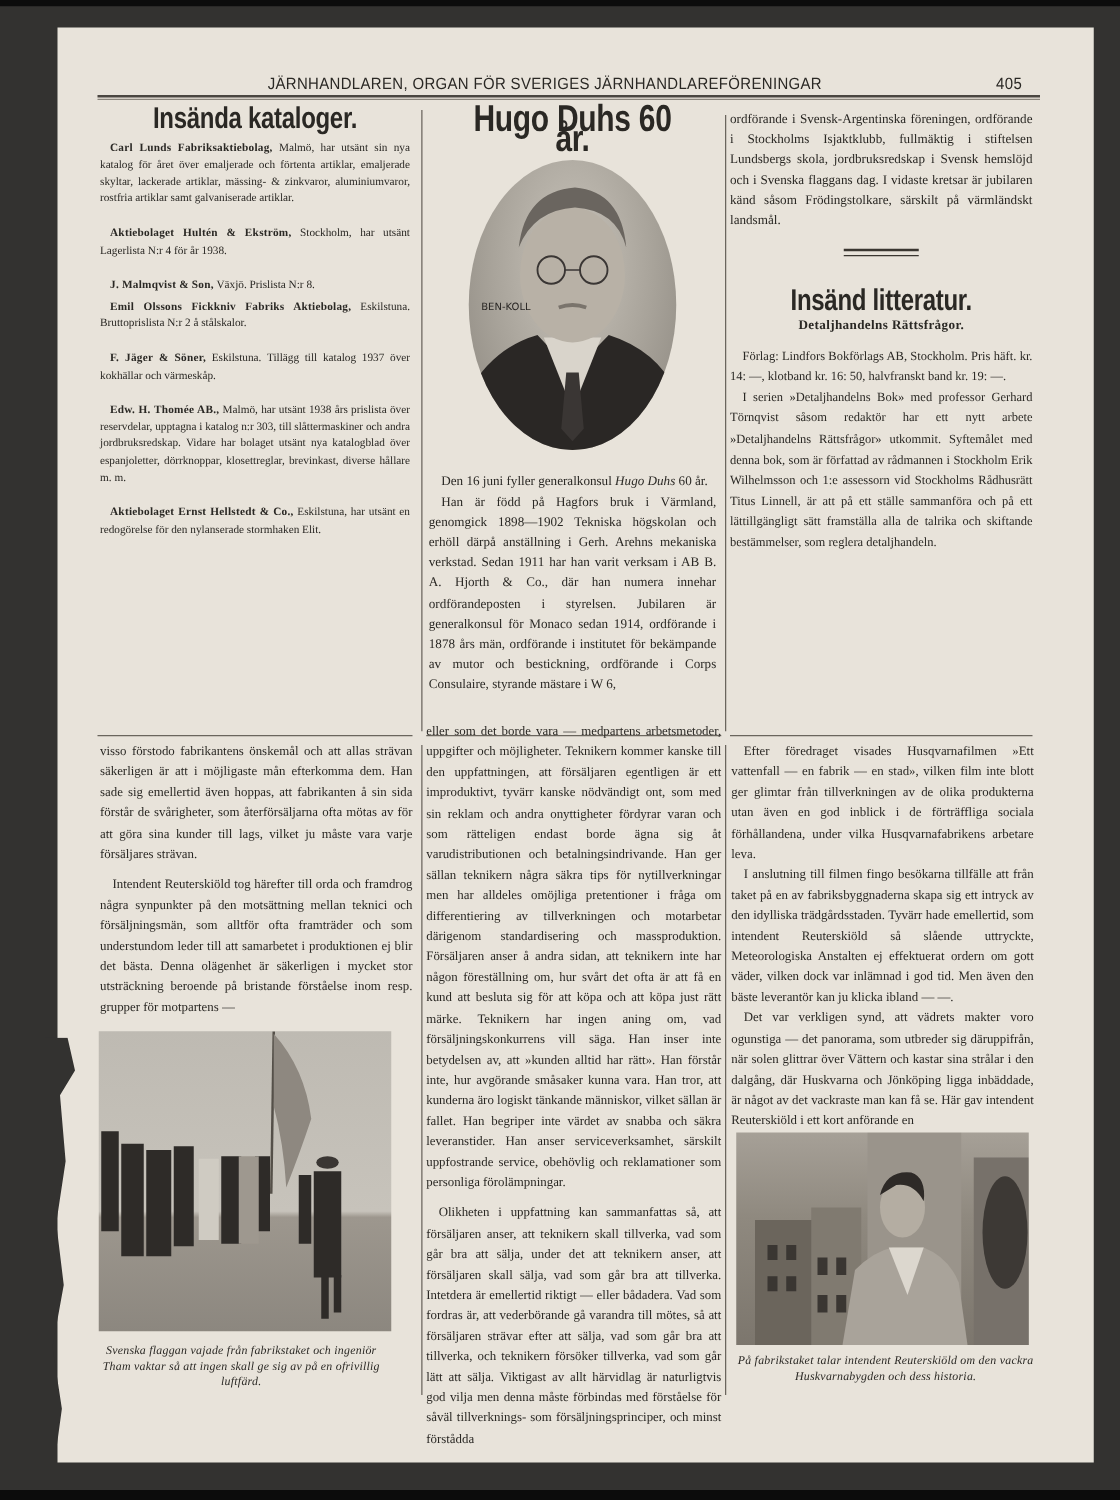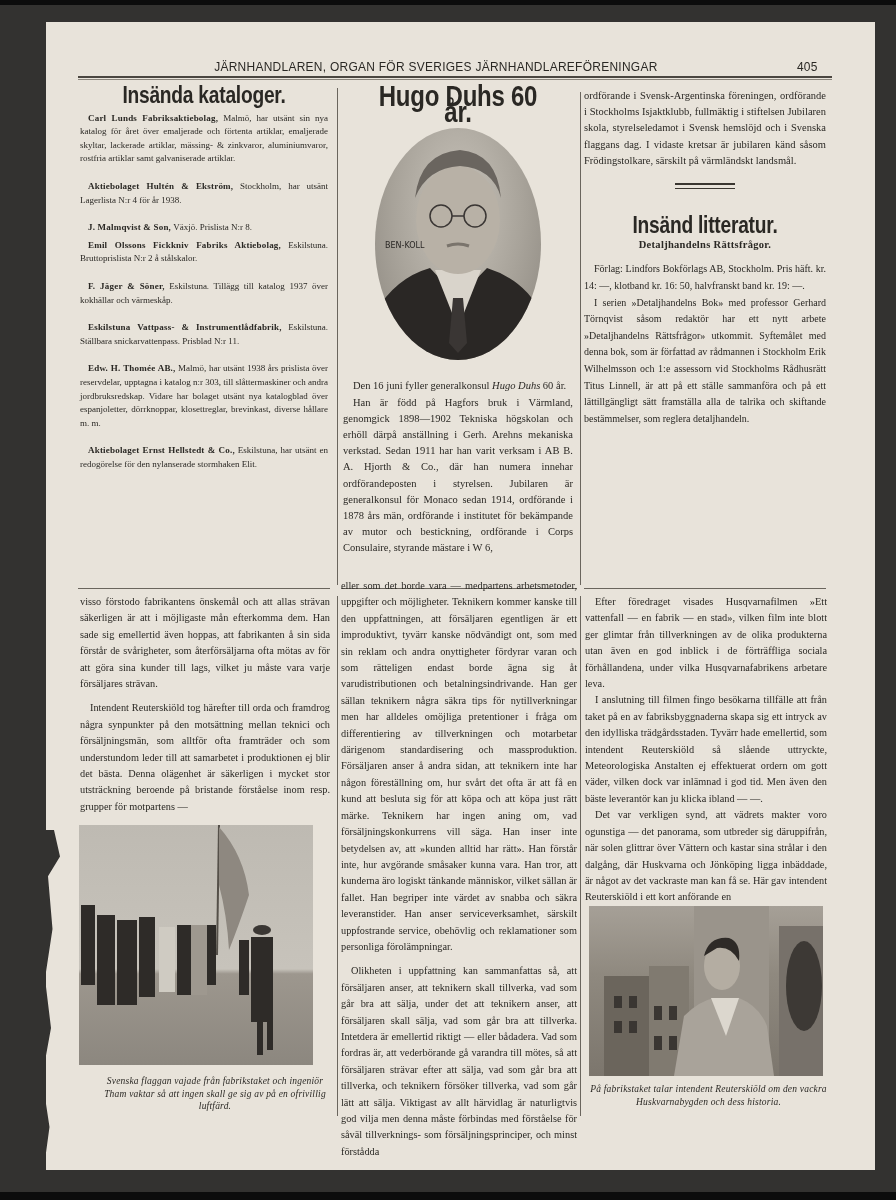--- a/index.html
+++ b/index.html
@@ -71,21 +71,20 @@
 <div class="vrule" style="left:337px; top:88px; height:497px;"></div>
 <div class="vrule" style="left:580px; top:92px; height:493px;"></div>
 
 <div class="col col-sm" style="left:80px; top:88px; width:248px;">
   <h2 class="section" style="font-size:24px; margin-bottom:10px;">Insända kataloger.</h2>
   <p class="entry"><b>Carl Lunds Fabriksaktiebolag,</b><span> Malmö, har utsänt sin nya katalog för året över emaljerade och förtenta artiklar, emaljerade skyltar, lackerade artiklar, mässing- &amp; zinkvaror, aluminiumvaror, rostfria artiklar samt galvaniserade artiklar.</span></p>
   <p class="entry"><b>Aktiebolaget Hultén &amp; Ekström,</b><span> Stockholm, har utsänt Lagerlista N:r 4 för år 1938.</span></p>
   <p class="entry" style="margin-bottom:4px"><b>J. Malmqvist &amp; Son,</b><span> Växjö. Prislista N:r 8.</span></p>
   <p class="entry"><b>Emil Olssons Fickkniv Fabriks Aktiebolag,</b><span> Eskilstuna. Bruttoprislista N:r 2 å stålskalor.</span></p>
   <p class="entry"><b>F. Jäger &amp; Söner,</b><span> Eskilstuna. Tillägg till katalog 1937 över kokhällar och värmeskåp.</span></p>
-  <p class="entry"><b>Eskilstuna Vattpass- &amp; Instrumentlådfabrik,</b><span> Eskilstuna. Ställbara snickarvattenpass. Prisblad N:r 11.</span></p>
   <p class="entry"><b>Edw. H. Thomée AB.,</b><span> Malmö, har utsänt 1938 års prislista över reservdelar, upptagna i katalog n:r 303, till slåttermaskiner och andra jordbruksredskap. Vidare har bolaget utsänt nya katalogblad över espanjoletter, dörrknoppar, klosettreglar, brevinkast, diverse hållare m. m.</span></p>
   <p class="entry"><b>Aktiebolaget Ernst Hellstedt &amp; Co.,</b><span> Eskilstuna, har utsänt en redogörelse för den nylanserade stormhaken Elit.</span></p>
 </div>
 
 <div class="col" style="left:343px; top:88px; width:230px;">
   <h2 class="section" style="font-size:30px; margin-bottom:8px;">Hugo Duhs 60 år.</h2>
   <div style="width:166px; height:232px; margin: 0 auto 18px auto; border-radius:50%; overflow:hidden; position:relative; background: radial-gradient(ellipse at 50% 35%, #c9c4bb 0%, #a8a39a 55%, #8a857d 100%);">
     <svg width="166" height="232" viewBox="0 0 166 232">
       <path d="M0 232 L0 185 Q20 150 55 140 L83 170 L112 140 Q150 152 166 185 L166 232 Z" fill="#2a2725"></path>
       <path d="M60 142 L83 200 L106 142 Z" fill="#d9d4cb"></path>
@@ -97,21 +96,21 @@
       <line x1="77" y1="88" x2="89" y2="88" stroke="#3a3634" stroke-width="1.3"></line>
       <path d="M72 118 Q83 114 94 118" stroke="#7a746c" stroke-width="3" fill="none"></path>
       <text x="10" y="120" font-size="8" fill="#2a2725" font-family="DejaVu Sans, sans-serif">BEN-KOLL</text>
     </svg>
   </div>
   <p class="par"><span>Den 16 juni fyller generalkonsul </span><i>Hugo Duhs</i><span> 60 år.</span></p>
   <p class="par">Han är född på Hagfors bruk i Värmland, genomgick 1898—1902 Tekniska högskolan och erhöll därpå anställning i Gerh. Arehns mekaniska verkstad. Sedan 1911 har han varit verksam i AB B. A. Hjorth &amp; Co., där han numera innehar ordförandeposten i styrelsen. Jubilaren är generalkonsul för Monaco sedan 1914, ordförande i 1878 års män, ordförande i institutet för bekämpande av mutor och bestickning, ordförande i Corps Consulaire, styrande mästare i W 6,</p>
 </div>
 
 <div class="col" style="left:584px; top:88px; width:242px;">
-  <p class="par noind">ordförande i Svensk-Argentinska föreningen, ordförande i Stockholms Isjaktklubb, fullmäktig i stiftelsen Jubilaren skola, styrelseledamot i Svensk hemslöjd och i Svenska flaggans dag. I vidaste kretsar är jubilaren känd såsom Frödingstolkare, särskilt på värmländskt landsmål.</p>
+  <p class="par noind">ordförande i Svensk-Argentinska föreningen, ordförande i Stockholms Isjaktklubb, fullmäktig i stiftelsen Lundsbergs skola, jordbruksredskap i Svensk hemslöjd och i Svenska flaggans dag. I vidaste kretsar är jubilaren känd såsom Frödingstolkare, särskilt på värmländskt landsmål.</p>
   <div class="ornament-rule"></div>
   <h2 class="section" style="font-size:24px; margin-bottom:2px;">Insänd litteratur.</h2>
   <div class="sub-title">Detaljhandelns Rättsfrågor.</div>
   <div style="font-size:10px; line-height:16.6px;">
     <p class="par">Förlag: Lindfors Bokförlags AB, Stockholm. Pris häft. kr. 14: —, klotband kr. 16: 50, halvfranskt band kr. 19: —.</p>
     <p class="par">I serien »Detaljhandelns Bok» med professor Gerhard Törnqvist såsom redaktör har ett nytt arbete »Detaljhandelns Rättsfrågor» utkommit. Syftemålet med denna bok, som är författad av rådmannen i Stockholm Erik Wilhelmsson och 1:e assessorn vid Stockholms Rådhusrätt Titus Linnell, är att på ett ställe sammanföra och på ett lättillgängligt sätt framställa alla de talrika och skiftande bestämmelser, som reglera detaljhandeln.</p>
   </div>
 </div>
 
 <div class="hrule" style="left:78px; top:588px; width:252px;"></div>
@@ -140,21 +139,21 @@
       <rect x="160" y="115" width="10" height="55"></rect>
       <rect x="172" y="112" width="22" height="85"></rect>
       <rect x="178" y="195" width="6" height="35"></rect>
       <rect x="188" y="195" width="6" height="30"></rect>
     </g>
     <rect x="80" y="102" width="16" height="65" fill="#cfcbc2"></rect>
     <rect x="112" y="100" width="16" height="70" fill="#9e988f"></rect>
     <ellipse cx="183" cy="105" rx="9" ry="5" fill="#3a3633"></ellipse>
   </svg>
 </div>
-<div class="caption" style="left:96px; top:1075px; width:238px;">Svenska flaggan vajade från fabrikstaket och ingeniör Tham vaktar så att ingen skall ge sig av på en ofrivillig luftfärd.</div>
+<div class="caption" style="left:74px; top:1075px; width:238px;">Svenska flaggan vajade från fabrikstaket och ingeniör Tham vaktar så att ingen skall ge sig av på en ofrivillig luftfärd.</div>
 
 <div class="col" style="left:341px; top:578px; width:236px; font-size:10.3px; line-height:16.4px;">
   <p class="par noind">eller som det borde vara — medpartens arbetsmetoder, uppgifter och möjligheter. Teknikern kommer kanske till den uppfattningen, att försäljaren egentligen är ett improduktivt, tyvärr kanske nödvändigt ont, som med sin reklam och andra onyttigheter fördyrar varan och som rätteligen endast borde ägna sig åt varudistributionen och betalningsindrivande. Han ger sällan teknikern några säkra tips för nytillverkningar men har alldeles omöjliga pretentioner i fråga om differentiering av tillverkningen och motarbetar därigenom standardisering och massproduktion. Försäljaren anser å andra sidan, att teknikern inte har någon föreställning om, hur svårt det ofta är att få en kund att besluta sig för att köpa och att köpa just rätt märke. Teknikern har ingen aning om, vad försäljningskonkurrens vill säga. Han inser inte betydelsen av, att »kunden alltid har rätt». Han förstår inte, hur avgörande småsaker kunna vara. Han tror, att kunderna äro logiskt tänkande människor, vilket sällan är fallet. Han begriper inte värdet av snabba och säkra leveranstider. Han anser serviceverksamhet, särskilt uppfostrande service, obehövlig och reklamationer som personliga förolämpningar.</p>
   <p class="par" style="margin-top:8px;">Olikheten i uppfattning kan sammanfattas så, att försäljaren anser, att teknikern skall tillverka, vad som går bra att sälja, under det att teknikern anser, att försäljaren skall sälja, vad som går bra att tillverka. Intetdera är emellertid riktigt — eller bådadera. Vad som fordras är, att vederbörande gå varandra till mötes, så att försäljaren strävar efter att sälja, vad som går bra att tillverka, och teknikern försöker tillverka, vad som går lätt att sälja. Viktigast av allt härvidlag är naturligtvis god vilja men denna måste förbindas med förståelse för såväl tillverknings- som försäljningsprinciper, och minst förstådda</p>
 </div>
 
 <div class="col" style="left:585px; top:594px; width:242px; font-size:10.3px; line-height:16.4px;">
   <p class="par">Efter föredraget visades Husqvarnafilmen »Ett vattenfall — en fabrik — en stad», vilken film inte blott ger glimtar från tillverkningen av de olika produkterna utan även en god inblick i de förträffliga sociala förhållandena, under vilka Husqvarnafabrikens arbetare leva.</p>
   <p class="par">I anslutning till filmen fingo besökarna tillfälle att från taket på en av fabriksbyggnaderna skapa sig ett intryck av den idylliska trädgårdsstaden. Tyvärr hade emellertid, som intendent Reuterskiöld så slående uttryckte, Meteorologiska Anstalten ej effektuerat ordern om gott väder, vilken dock var inlämnad i god tid. Men även den bäste leverantör kan ju klicka ibland — —.</p>
   <p class="par">Det var verkligen synd, att vädrets makter voro ogunstiga — det panorama, som utbreder sig däruppifrån, när solen glittrar över Vättern och kastar sina strålar i den dalgång, där Huskvarna och Jönköping ligga inbäddade, är något av det vackraste man kan få se. Här gav intendent Reuterskiöld i ett kort anförande en</p>

